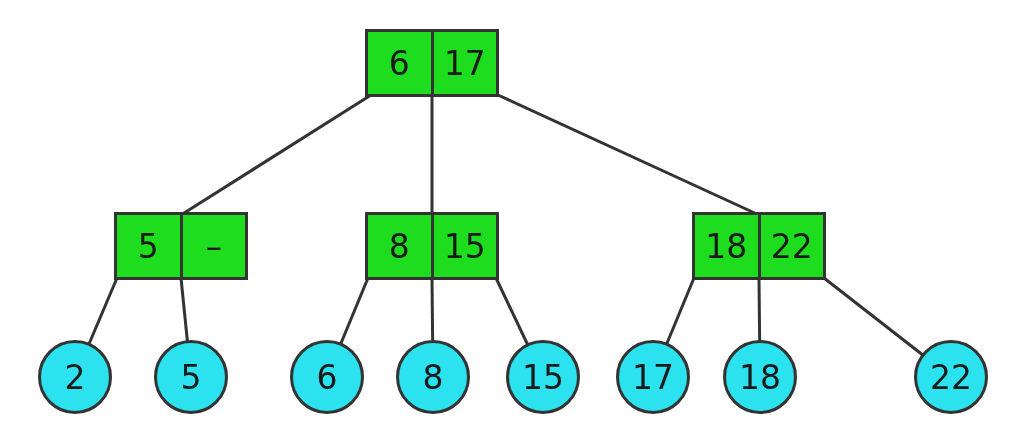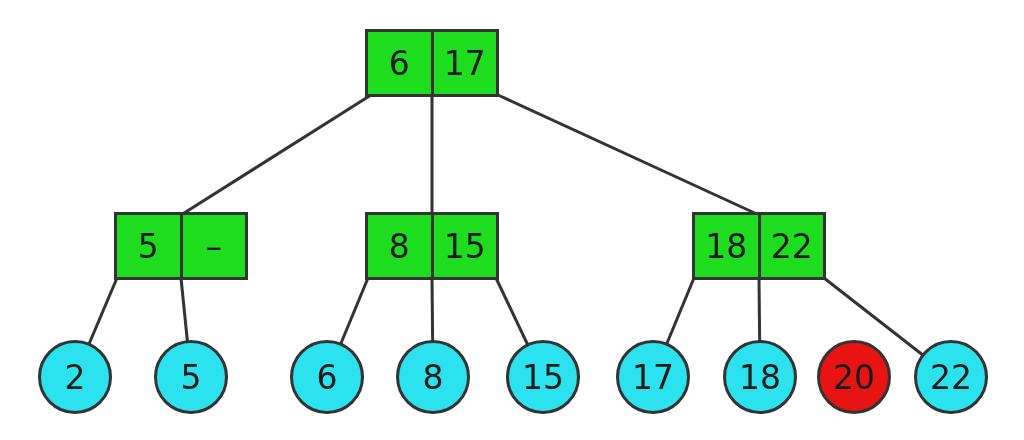--- a/index.html
+++ b/index.html
@@ -128,16 +128,15 @@
     <div class="cell">22</div>
   </div>
 
   <div class="leaf leaf-0">2</div>
   <div class="leaf leaf-1">5</div>
   <div class="leaf leaf-2">6</div>
   <div class="leaf leaf-3">8</div>
   <div class="leaf leaf-4">15</div>
   <div class="leaf leaf-5">17</div>
   <div class="leaf leaf-6">18</div>
-  <div class="leaf leaf-7 highlight">20</div>
   <div class="leaf leaf-8">22</div>
 
 </div>
 
 </body></html>

